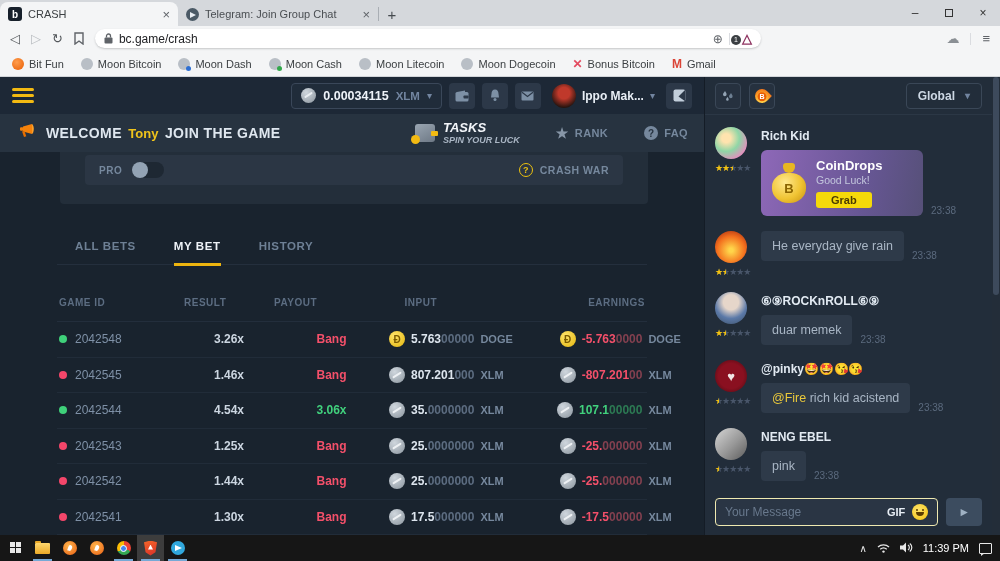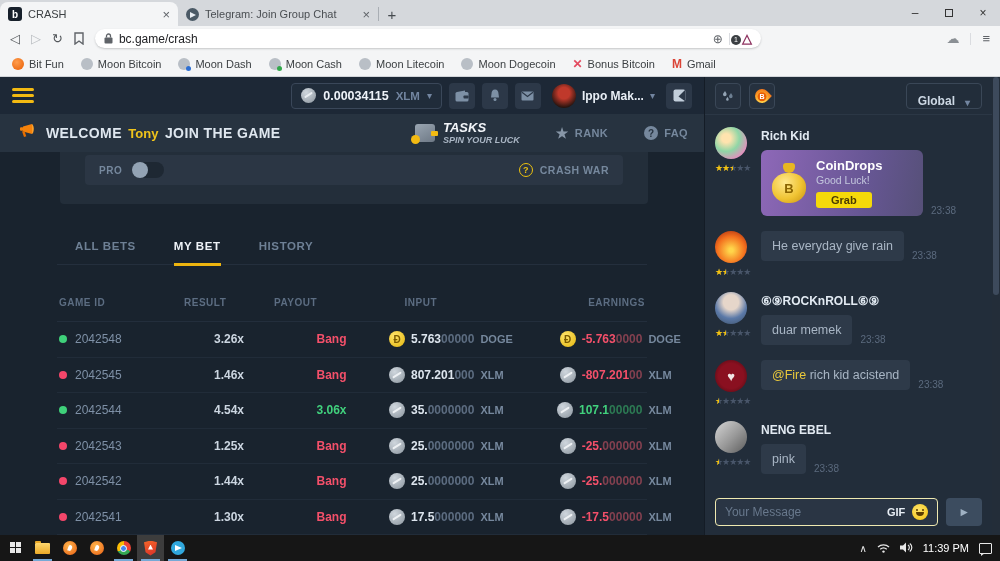--- a/index.html
+++ b/index.html
@@ -125,21 +125,21 @@
   .earn[data-variant="red"] .num-dim{color:#83404f}
   .earn[data-variant="green"] .num-main{color:#41d17d}
   .earn[data-variant="green"] .num-dim{color:#2c7a53}
 
   
   .chat{width:288px;background:#222d3a;border-left:1px solid #141c26;display:flex;flex-direction:column;flex:0 0 auto}
   .chat-header{height:38px;display:flex;align-items:center;gap:8px;padding:0 10px;border-bottom:1px solid #2b3745;flex:0 0 auto}
   .icon-btn{width:26px;height:26px;border:1px solid #3a4757;border-radius:4px;background:#26313f;display:flex;align-items:center;justify-content:center}
   .fireball{width:14px;height:14px;border-radius:50% 0 50% 50%;background:radial-gradient(circle at 65% 65%,#ffd24a 25%,#f78c1e 60%,#ef5a1e);transform:rotate(45deg);display:flex;align-items:center;justify-content:center}
   .fireball::after{content:"B";transform:rotate(-45deg);font-size:7px;font-weight:bold;color:#fff;background:#e85d04;border-radius:50%;width:9px;height:9px;display:flex;align-items:center;justify-content:center}
-  .global-btn{margin-left:auto;height:26px;border:1px solid #3a4757;border-radius:4px;display:flex;align-items:flex-end;gap:10px;padding:0 11px;color:#cdd8e4;font-size:12px;font-weight:bold}
+  .global-btn{margin-left:auto;height:26px;border:1px solid #3a4757;border-radius:4px;display:flex;align-items:center;gap:10px;padding:0 11px;color:#cdd8e4;font-size:12px;font-weight:bold}
   .messages{flex:1;padding:12px 10px 0;overflow:hidden}
   .msg{display:flex;gap:8px;margin-bottom:15px}
   .msg-left{width:38px;flex:0 0 auto;display:flex;flex-direction:column;align-items:flex-start}
   .avatar{width:32px;height:32px;border-radius:50%}
   .av-0{background:radial-gradient(circle at 35% 35%,#ffe3ae 15%,#8fd6a6 45%,#e88bc0 78%,#b565a2)}
   .av-1{background:radial-gradient(circle at 50% 60%,#ffd54a 8%,#f3701e 55%,#991d0c)}
   .av-2{background:radial-gradient(circle at 50% 32%,#e6d6ca 28%,#5b79a8 60%,#3c4f66)}
   .av-3{background:radial-gradient(circle at 50% 50%,#8a1020 55%,#3f0a10);position:relative}
   .av-3::after{content:"♥";position:absolute;inset:0;display:flex;align-items:center;justify-content:center;color:#f2e6e6;font-size:13px}
   .av-4{background:linear-gradient(135deg,#d6d6d6,#979797 55%,#5c5c5c)}
@@ -596,20 +596,21 @@
         </div>
 
         <div class="msg">
           <div class="msg-left">
             <div class="avatar av-3"></div>
             <div class="stars">
                 <div class="stars-fill" data-rating="0.5"></div>
               </div>
           </div>
           <div class="msg-body">
+            <div class="msg-user">@pinky🤩🤩😘😘</div>
             <div class="bubble-line">
               <div class="bubble"><span class="mention">@Fire</span><span> rich kid acistend</span></div>
               <span class="msg-time">23:38</span>
             </div>
           </div>
         </div>
 
         <div class="msg">
           <div class="msg-left">
             <div class="avatar av-4"></div>

